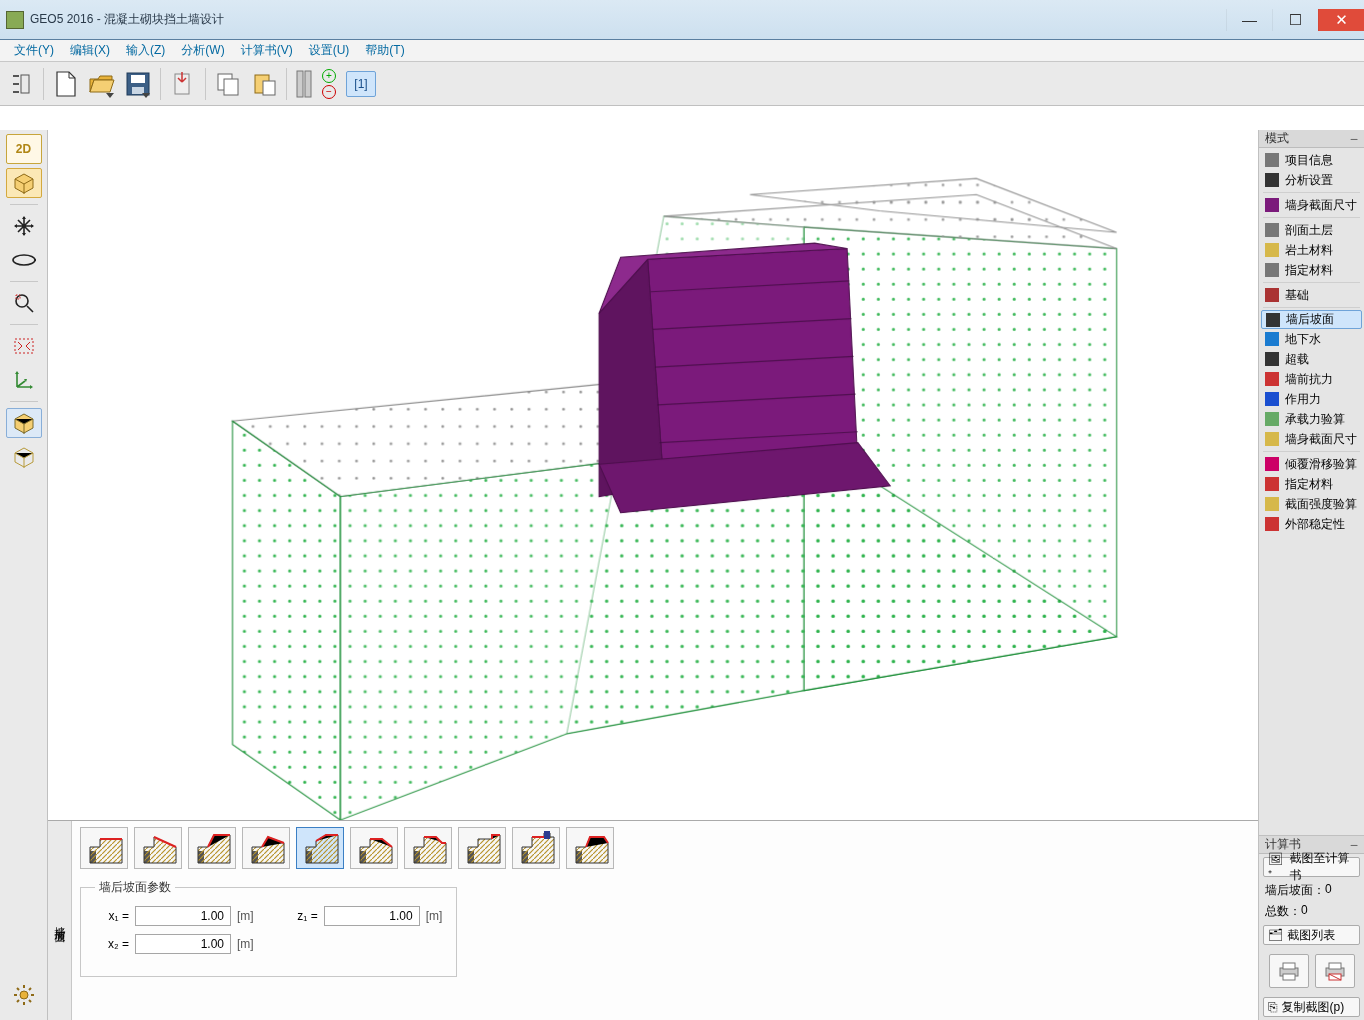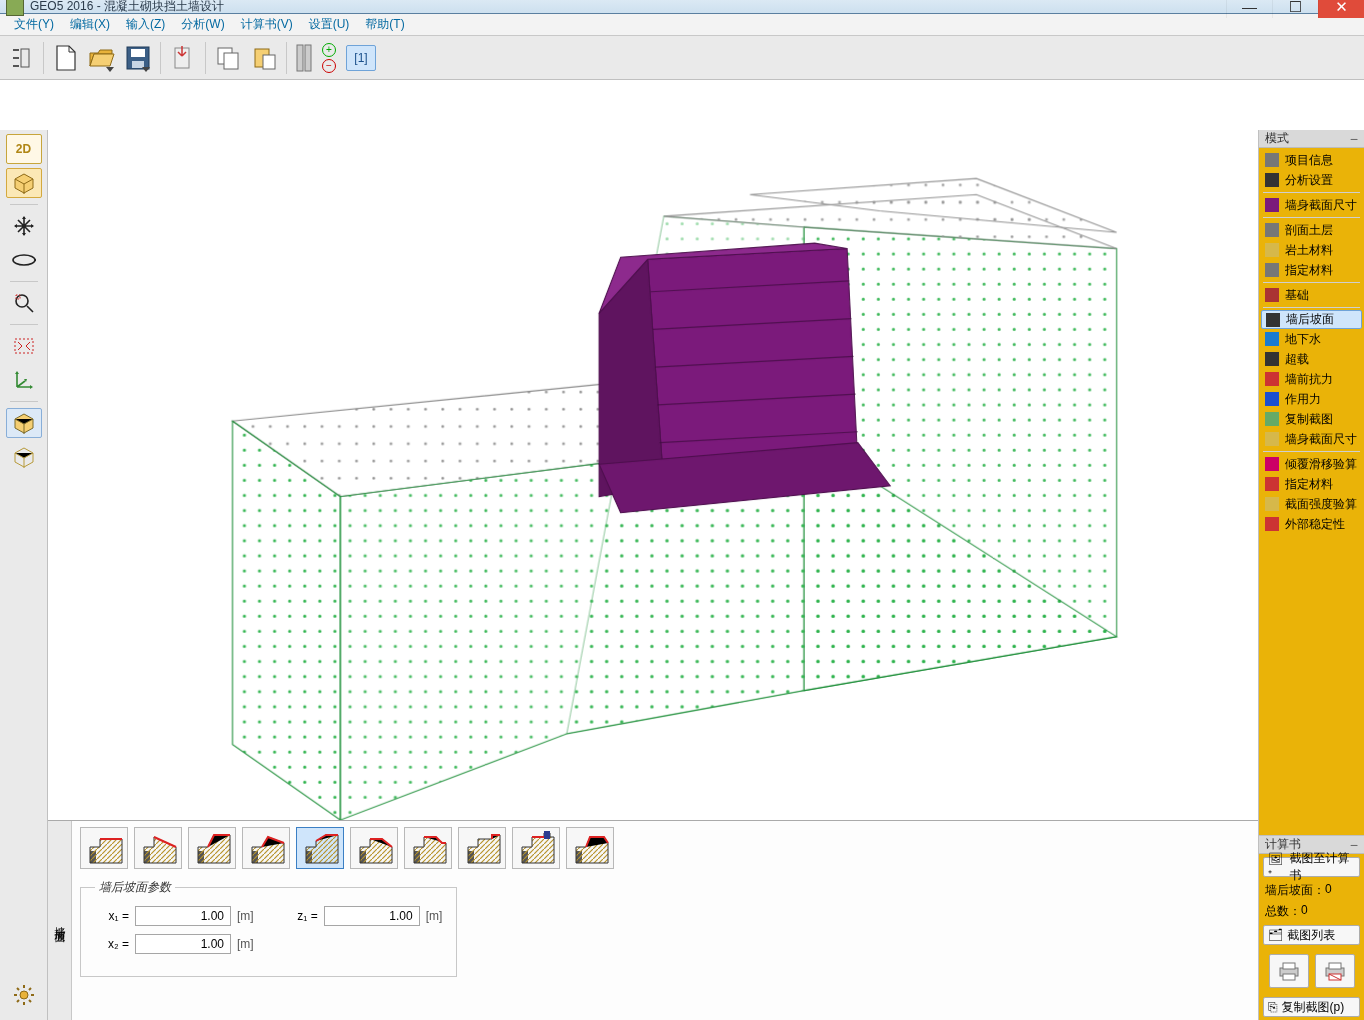--- a/index.html
+++ b/index.html
@@ -1,18 +1,18 @@
 <!DOCTYPE html>
 <html><head>
 <meta charset="utf-8">
 <style>
 * { box-sizing: border-box; margin: 0; padding: 0; font-family: "Microsoft YaHei", "Segoe UI", sans-serif; font-size: 12px; }
 body { background: #fff; overflow: hidden; }
 
-.titlebar { height: 14px; background: linear-gradient(#dbe9f4, #cde0ef); display: flex; align-items: center; border-bottom: 1px solid #5a7fa0; }
+.titlebar { height: 40px; background: linear-gradient(#dbe9f4, #cde0ef); display: flex; align-items: center; border-bottom: 1px solid #5a7fa0; }
 .titlebar .app-icon { width: 18px; height: 18px; margin: 0 6px; background: #8a5; border: 1px solid #563; }
 .titlebar .title { color: #2a3a4a; font-size: 12px; }
 .titlebar .spacer { flex: 1; }
 .titlebar .winbtn { width: 46px; height: 22px; display:flex; align-items:center; justify-content:center; font-size:15px; color:#333; border-left:1px solid rgba(0,0,0,0.05);}
 .titlebar .winbtn.close { background: #e04b3a; color:#fff; }
 
 .menubar { height: 22px; background: #f3f3f3; border-bottom: 1px solid #c8c8c8; display:flex; align-items:center; padding: 0 6px; gap:0; }
 .menubar .mitem { padding: 2px 8px; color:#0369a1; }
 
 .toolbar { height: 44px; background: #eaeaea; border-bottom: 1px solid #c0c0c0; display:flex; align-items:center; padding: 2px 4px; gap:2px; }
@@ -38,27 +38,27 @@
 
 .bottom-panel { height: 200px; border-top:1px solid #aaa; display:flex; background:#f3f3f3; }
 .vlabel { width: 24px; writing-mode: vertical-rl; text-orientation: upright; display:flex; align-items:center; justify-content:center; background:#eaeaea; border-right:1px solid #c8c8c8; font-size:11px; letter-spacing:2px; }
 .bottom-body { flex:1; padding:6px 8px; background:#fdfdfd; }
 .shape-row { display:flex; gap:6px; }
 .shape-btn { width:48px; height:42px; border:1px solid #b8b8b8; background:#f7f7f7; display:flex; align-items:center; justify-content:center; }
 .shape-btn.selected { background:#cfe5fb; border-color:#3b7fc4; }
 .params { display:flex; gap:20px; margin-top:10px; }
 .params .thumb { width:90px; height:90px; display:flex; align-items:center; justify-content:center; }
 .params fieldset { border:1px solid #c8c8c8; padding:10px 14px 14px; }
-.params legend { padding:0 4px; color:#333;font-style:italic; }
+.params legend { padding:0 4px; color:#333; }
 .prow { display:flex; align-items:center; gap:6px; margin-bottom:8px; }
 .prow label { width:34px; text-align:right; font-size:12px; }
 .prow input { width:96px; height:20px; border:1px solid #a6a6a6; text-align:right; padding:0 6px; background:#fff; }
 .prow .unit { color:#555; }
 
-.right-panel { width:106px; background:#eab308; border-left:1px solid #c0c0c0; display:flex; flex-direction:column; }
+.right-panel { width:106px; background:#e5e5e5; border-left:1px solid #c0c0c0; display:flex; flex-direction:column; }
 .rp-head { height:18px; background:#d9d9d9; border-bottom:1px solid #bcbcbc; display:flex; align-items:center; padding:0 6px; font-size:11px; color:#333; justify-content:space-between;}
 .rp-head .minus { font-size:14px; color:#666; }
 .rp-list { padding:2px 0; }
 .rp-item { height:20px; display:flex; align-items:center; gap:6px; padding:0 6px; }
 .rp-item.selected { background:#cfe5fb; border:1px solid #6fa3d8; margin:0 2px; padding:0 4px; border-radius:2px; height:19px; }
 .rp-item .ic { width:14px; height:14px; flex-shrink:0; background:#999; }
 .rp-sep { height:1px; background:#cfcfcf; margin:2px 4px; }
 
 .rp-bottom { margin-top:auto; border-top:1px solid #c0c0c0; }
 .rp-btn { height:20px; margin:3px 4px; border:1px solid #acacac; background:#f7f7f7; display:flex; align-items:center; gap:4px; padding:0 4px; font-size:11px; border-radius:2px;}
@@ -479,21 +479,21 @@
         <div class="rp-item">
           <span class="ic" style="background: rgb(204, 51, 51);"></span>
           <span>墙前抗力</span>
         </div>
         <div class="rp-item">
           <span class="ic" style="background: rgb(26, 79, 208);"></span>
           <span>作用力</span>
         </div>
         <div class="rp-item">
           <span class="ic" style="background: rgb(102, 170, 102);"></span>
-          <span>复制截图</span>
+          <span>承载力验算</span>
         </div>
         <div class="rp-item">
           <span class="ic" style="background: rgb(214, 184, 74);"></span>
           <span>墙身截面尺寸</span>
         </div>
         <div class="rp-sep"></div>
         <div class="rp-item">
           <span class="ic" style="background: rgb(204, 0, 102);"></span>
           <span>倾覆滑移验算</span>
         </div>

